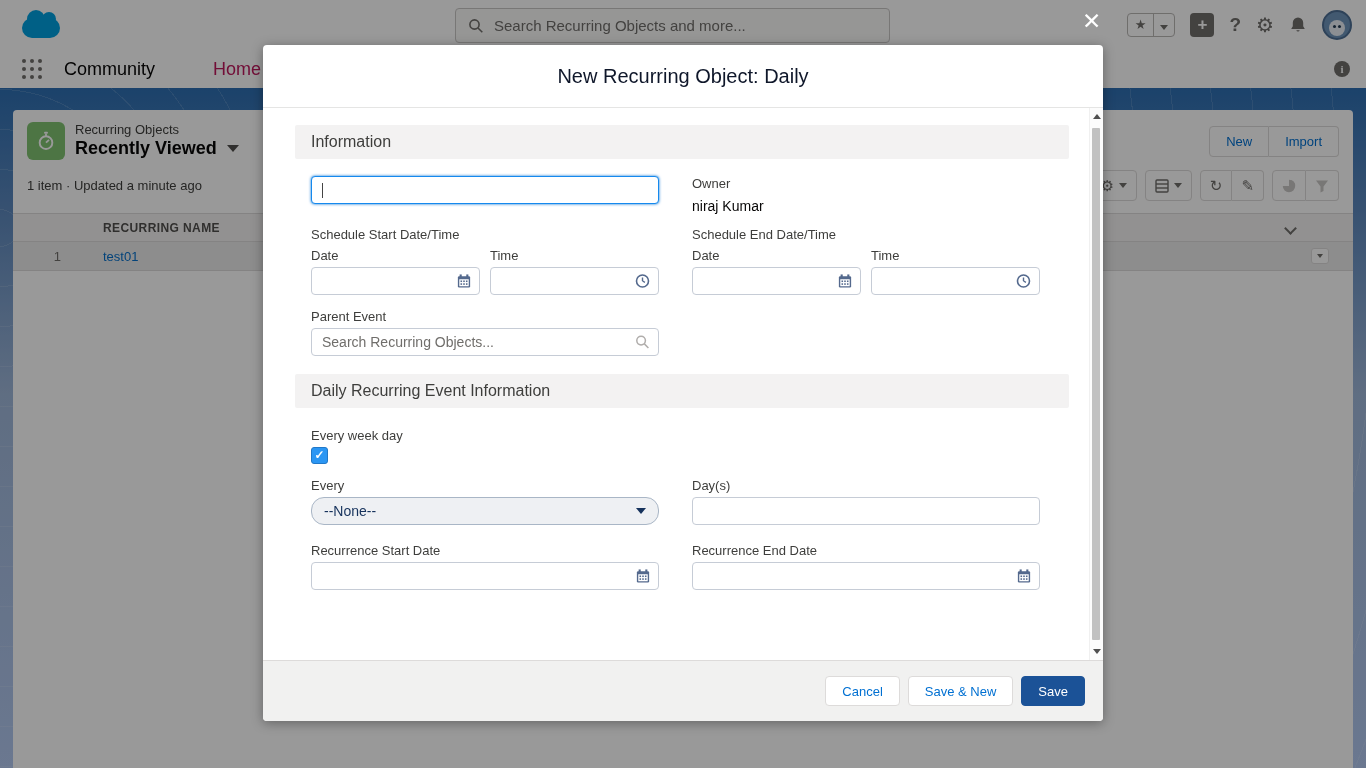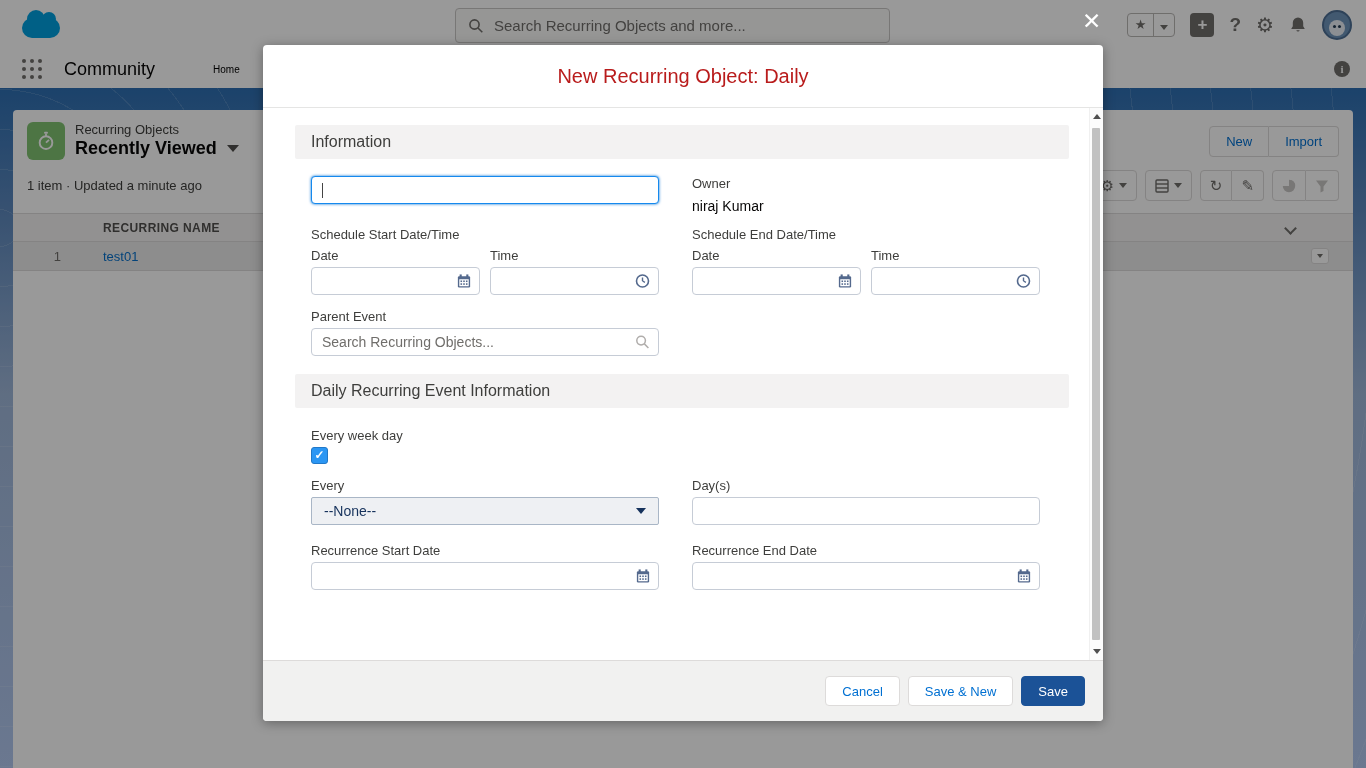--- a/index.html
+++ b/index.html
@@ -23,21 +23,21 @@
   .q-icon { font-size:19px; color:#706e6b; font-weight:bold; }
   .gear-glyph { font-size:20px; color:#706e6b; }
   .avatar { width:30px; height:30px; border-radius:50%; background:#6f94bb; position:relative; overflow:hidden; border:2px solid #4d6f94; }
   .avatar::before { content:''; position:absolute; left:5px; top:8px; width:16px; height:16px; border-radius:50%; background:#e9eff5; }
   .avatar::after { content:''; position:absolute; left:9px; top:13px; width:3px; height:3px; border-radius:50%; background:#233a52; box-shadow:5px 0 0 #233a52; }
 
   .tab-bar { position:absolute; top:50px; left:0; right:0; height:38px; background:#fff; display:flex; align-items:center; }
   .waffle { margin-left:22px; display:grid; grid-template-columns:repeat(3,4px); grid-gap:4px; }
   .waffle span { width:4px; height:4px; border-radius:50%; background:#706e6b; }
   .app-name { margin-left:22px; font-size:18px; color:#080707; }
-  .tab-item { margin-left:58px; font-size:10px; color:#000000;text-align:center; }
+  .tab-item { margin-left:58px; font-size:18px; color:#be185d;text-align:center; }
   .info-circ { position:absolute; right:16px; width:16px; height:16px; border-radius:50%; background:#706e6b; color:#fff; font-size:11px; font-weight:bold; text-align:center; line-height:16px; font-family:"Liberation Serif",serif; }
 
   .page-bg { position:absolute; top:88px; left:0; right:0; bottom:0;
     background:linear-gradient(180deg,#2e6fb2 0%, #5d88bd 18%, #9fb7d9 45%, #b2c8f0 100%); }
   .page-bg::before { content:''; position:absolute; inset:0; opacity:.12;
     background:repeating-radial-gradient(circle at 0 140px, transparent 0 18px, #ffffff 18px 19px, transparent 19px 40px); }
 
   .list-card { position:absolute; left:13px; right:13px; top:22px; bottom:0; background:#fff; border-radius:4px 4px 0 0; }
   .card-head { display:flex; justify-content:space-between; padding:12px 14px 0 14px; }
   .obj-icon { width:38px; height:38px; border-radius:6px; background:#80c372; display:flex; align-items:center; justify-content:center; }
@@ -67,21 +67,21 @@
   .row-num { width:90px; text-align:right; padding-right:42px; font-size:13px; color:#706e6b; }
   .row-link { font-size:13px; color:#0670cc; }
   .row-action { position:absolute; right:24px; width:18px; height:16px; background:#fff; border:1px solid #dddbda; border-radius:3px; display:flex; align-items:center; justify-content:center; }
   .row-action .tri-down { border-left-width:3px; border-right-width:3px; border-top-width:4px; }
 
   
   .overlay { position:absolute; inset:0; background:rgba(0,0,0,0.4); z-index:10; }
   .modal-close { position:absolute; left:1082px; top:10px; z-index:30; color:#fff; font-size:23px; line-height:1; cursor:pointer; }
   .modal { position:absolute; left:263px; top:45px; width:840px; height:676px; background:#fff; border-radius:4px; z-index:20; display:flex; flex-direction:column; box-shadow:0 2px 12px rgba(0,0,0,.35); }
   .modal-header { height:63px; border-bottom:1px solid #e5e5e4; display:flex; align-items:center; justify-content:center; }
-  .modal-title { font-size:20px; font-weight:300; color:#b91c1c; }
+  .modal-title { font-size:20px; font-weight:300; color:#0f172a; }
   .modal-body { flex:1; position:relative; overflow:hidden; padding:17px 50px 0 48px; }
 
   .scrollbar { position:absolute; right:0; top:0; bottom:0; width:14px; background:#fcfcfc; border-left:1px solid #f0f0f0; z-index:5; }
   .sb-arrow { position:absolute; left:0; width:14px; height:17px; display:flex; align-items:center; justify-content:center; }
   .sb-up { top:0; } .sb-down { bottom:0; }
   .sb-tri-up { width:0; height:0; border-left:4px solid transparent; border-right:4px solid transparent; border-bottom:5px solid #505050; }
   .sb-tri-down { width:0; height:0; border-left:4px solid transparent; border-right:4px solid transparent; border-top:5px solid #505050; }
   .sb-thumb { position:absolute; left:2px; right:3px; top:20px; bottom:20px; background:#c1c1c1; border-radius:1px; }
 
   .section-title { margin:0 -16px; padding:8px 16px; background:#f3f2f2; border-radius:2px; font-size:16px; color:#3e3e3c; }
@@ -92,21 +92,21 @@
   .inp.focused { border-color:#1589ee; box-shadow:0 0 3px #0070d2; }
   .caret-bar { width:1px; height:15px; background:#444; }
   .inp-icon { position:absolute; right:8px; top:50%; transform:translateY(-50%); display:flex; }
   .owner-val { font-size:14px; color:#080707; margin-top:7px; }
   .sub-grid { display:grid; grid-template-columns:169px 169px; column-gap:10px; }
   .ta-wrap { position:relative; width:348px; height:60px; border:1px solid #c6ccd6; border-radius:4px; background:#fff; }
   .ta-handle { position:absolute; right:2px; bottom:2px; width:9px; height:9px; background:repeating-linear-gradient(135deg, transparent 0 2px, #8a8a8a 2px 3px); }
   .lookup input { border:none; outline:none; flex:1; font-size:14px; color:#080707; background:transparent; font-family:"Liberation Sans",sans-serif; }
   .lookup input::placeholder { color:#706e6b; }
   .checkbox { width:17px; height:17px; border-radius:3px; background:#2b96f3; border:1px solid #2178c8; color:#fff; font-size:12px; font-weight:bold; text-align:center; line-height:15px; }
-  .select { height:28px; background:#eef0f3; border:1px solid #a9b6c6; border-radius:2px; display:flex; align-items:center; padding:0 12px; position:relative; }
+  .select { height:28px; background:#eef0f3; border:1px solid #a9b6c6; border-radius:13px; display:flex; align-items:center; padding:0 12px; position:relative; }
   .select-val { font-size:14px; color:#16325c; }
   .select .tri-down { position:absolute; right:12px; border-left-width:5px; border-right-width:5px; border-top-width:6px; border-top-color:#16325c; }
 
   .modal-footer { height:61px; background:#f1f1f0; border-top:1px solid #dddbda; border-radius:0 0 4px 4px; display:flex; align-items:center; justify-content:flex-end; gap:8px; padding-right:18px; }
   .f-btn { height:30px; padding:0 16px; border-radius:4px; font-size:13px; display:flex; align-items:center; border:1px solid #dddbda; background:#fff; color:#0070d2; cursor:pointer; font-family:Liberation Sans, sans-serif; }
   .f-btn.primary { background:#1b5297; border-color:#1b5297; color:#fff; }
 
   .mt13 { margin-top:13px; } .mt14 { margin-top:14px; } .mt17 { margin-top:17px; }
   .mt18 { margin-top:18px; } .mt20 { margin-top:20px; }
 </style>

